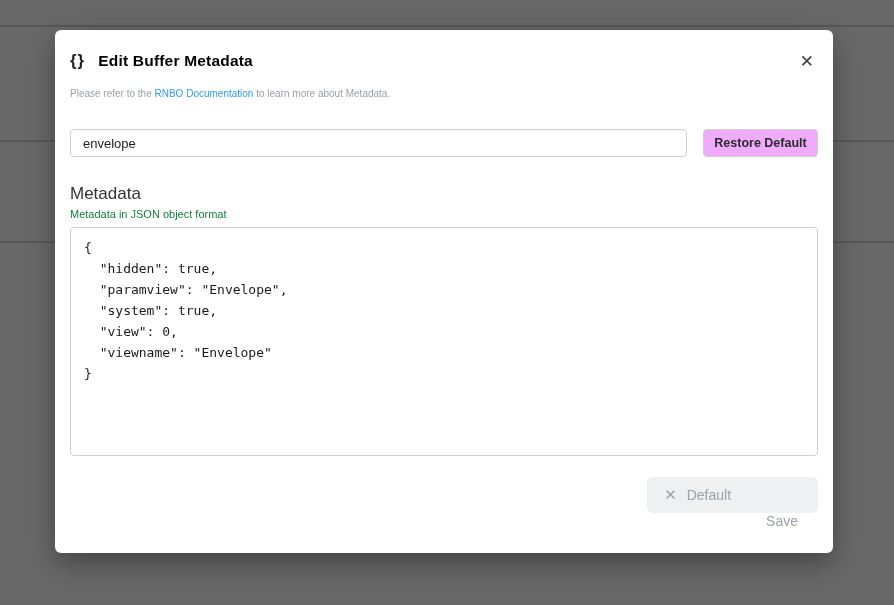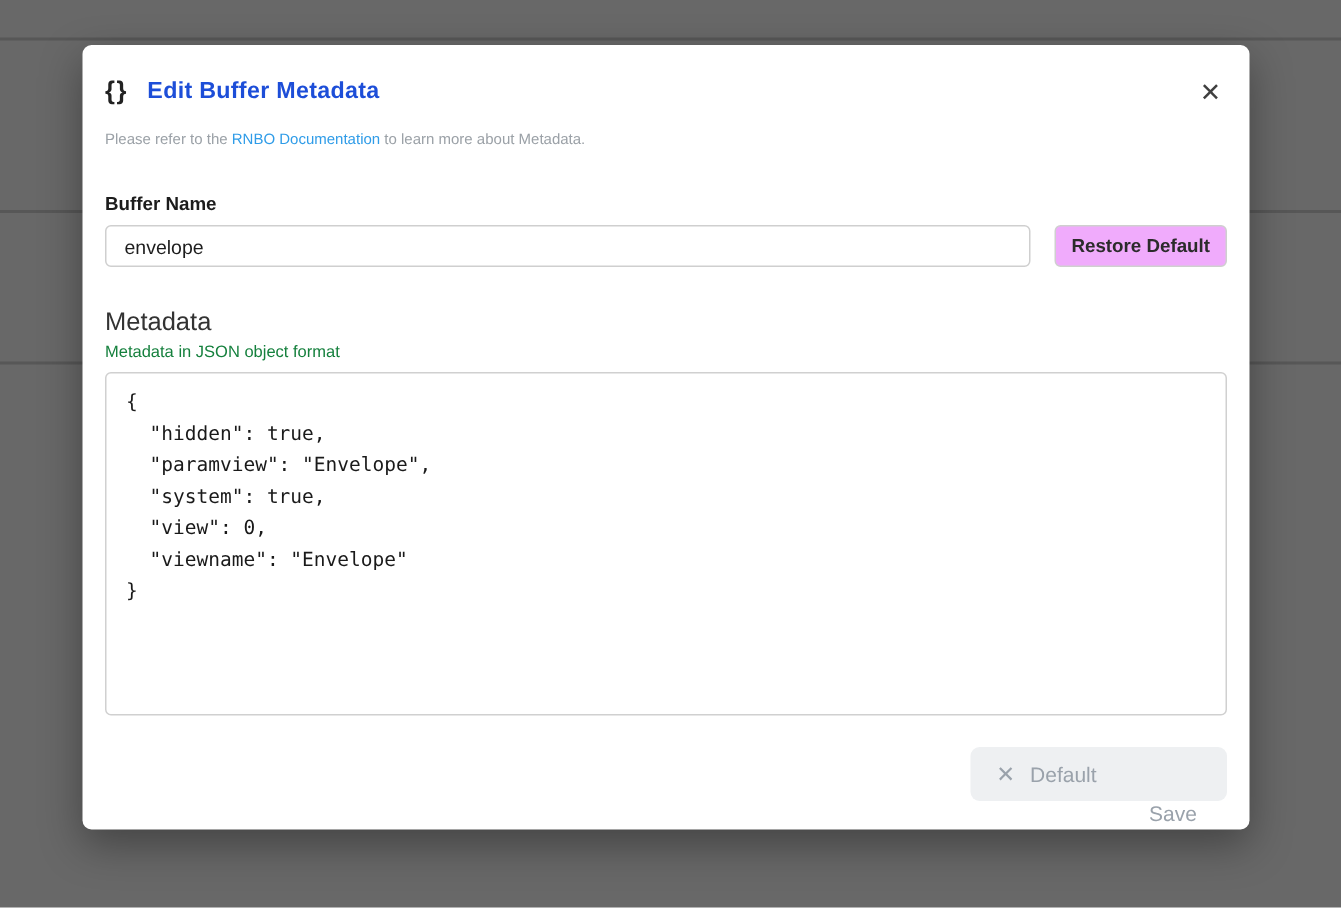--- a/index.html
+++ b/index.html
@@ -40,21 +40,21 @@
   .brace-icon {
     font-size: 17px;
     font-weight: bold;
     color: #222222;
     letter-spacing: 1px;
     margin-right: 13px;
   }
   .modal-title {
     font-size: 15.5px;
     font-weight: bold;
-    color: #1d4ed8;
+    color: #000000;
     letter-spacing: .2px;
   }
   .close-btn {
     margin-left: auto;
     margin-right: 4px;
     background: none;
     border: none;
     font-size: 17px;
     line-height: 1;
     color: #3f3f3f;
@@ -179,21 +179,20 @@
     <span class="brace-icon">{}</span>
     <span class="modal-title">Edit Buffer Metadata</span>
     <button class="close-btn">✕</button>
   </div>
 
   <div class="description">
     <span>Please refer to the </span><a>RNBO Documentation</a><span> to learn more about Metadata.</span>
   </div>
 
   <div class="buffer-section">
-    <div class="field-label">Buffer Name</div>
     <div class="buffer-row">
       <input class="buffer-input" type="text" value="envelope" style="">
       <button class="restore-btn">Restore Default</button>
     </div>
   </div>
 
   <div class="metadata-section">
     <div class="metadata-title">Metadata</div>
     <div class="metadata-hint">Metadata in JSON object format</div>
     <textarea class="metadata-editor" spellcheck="false" style="">{

